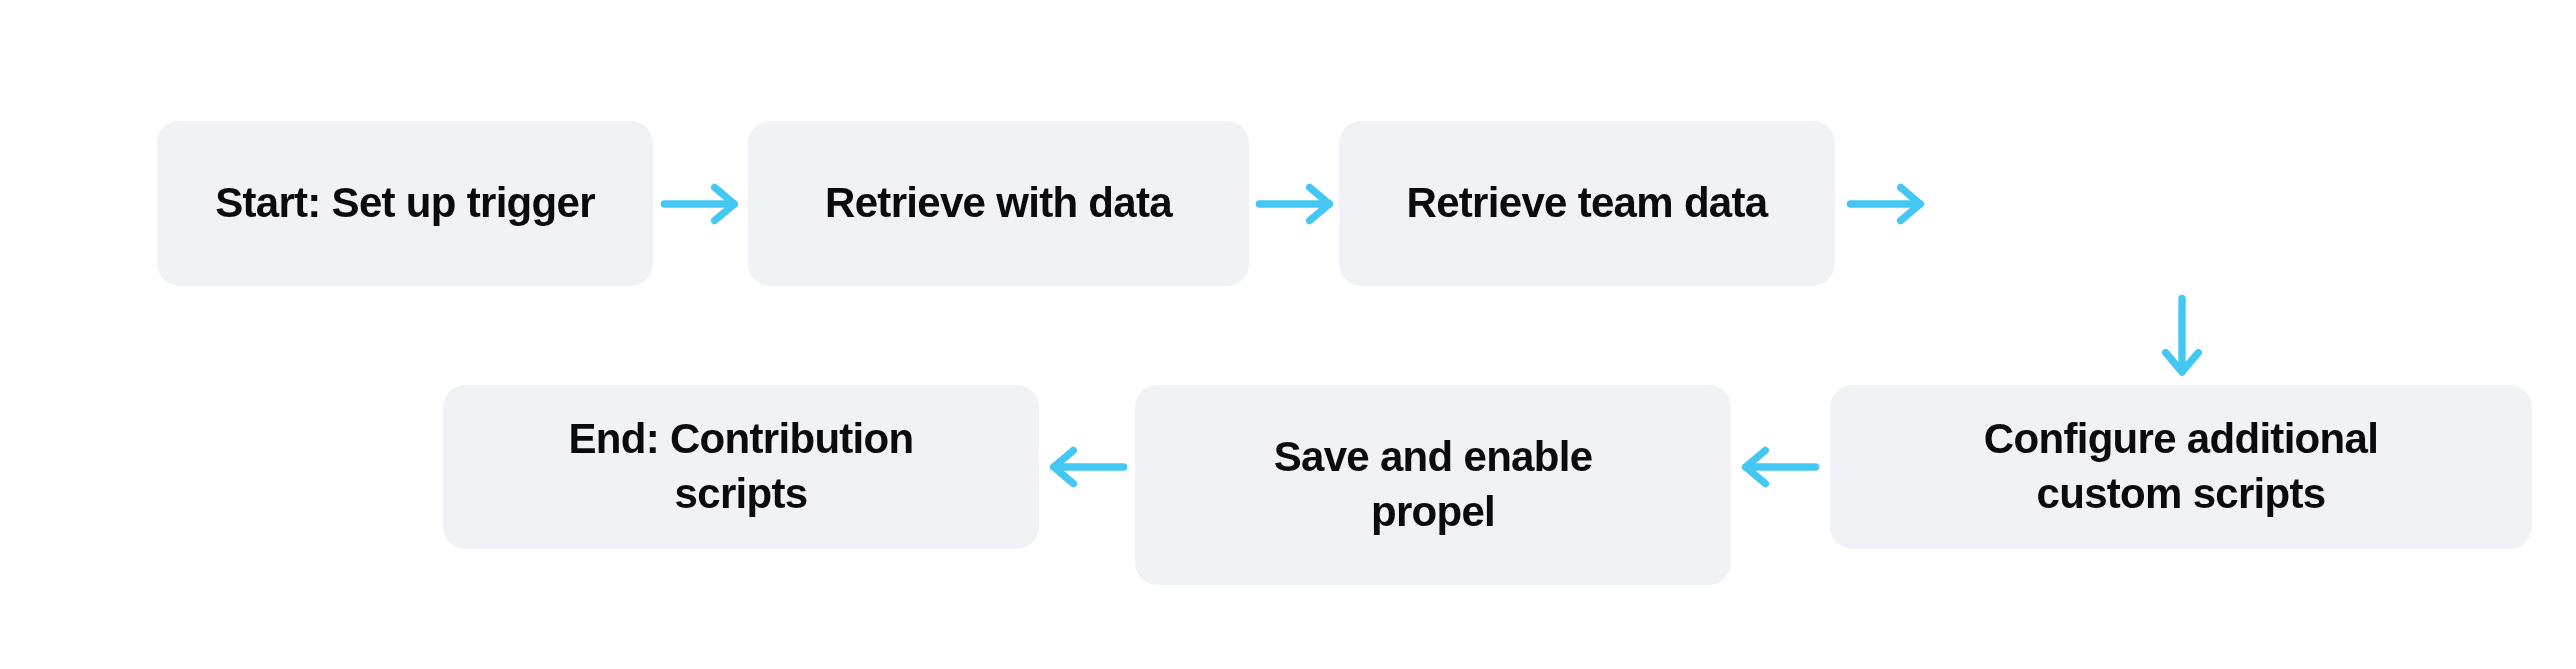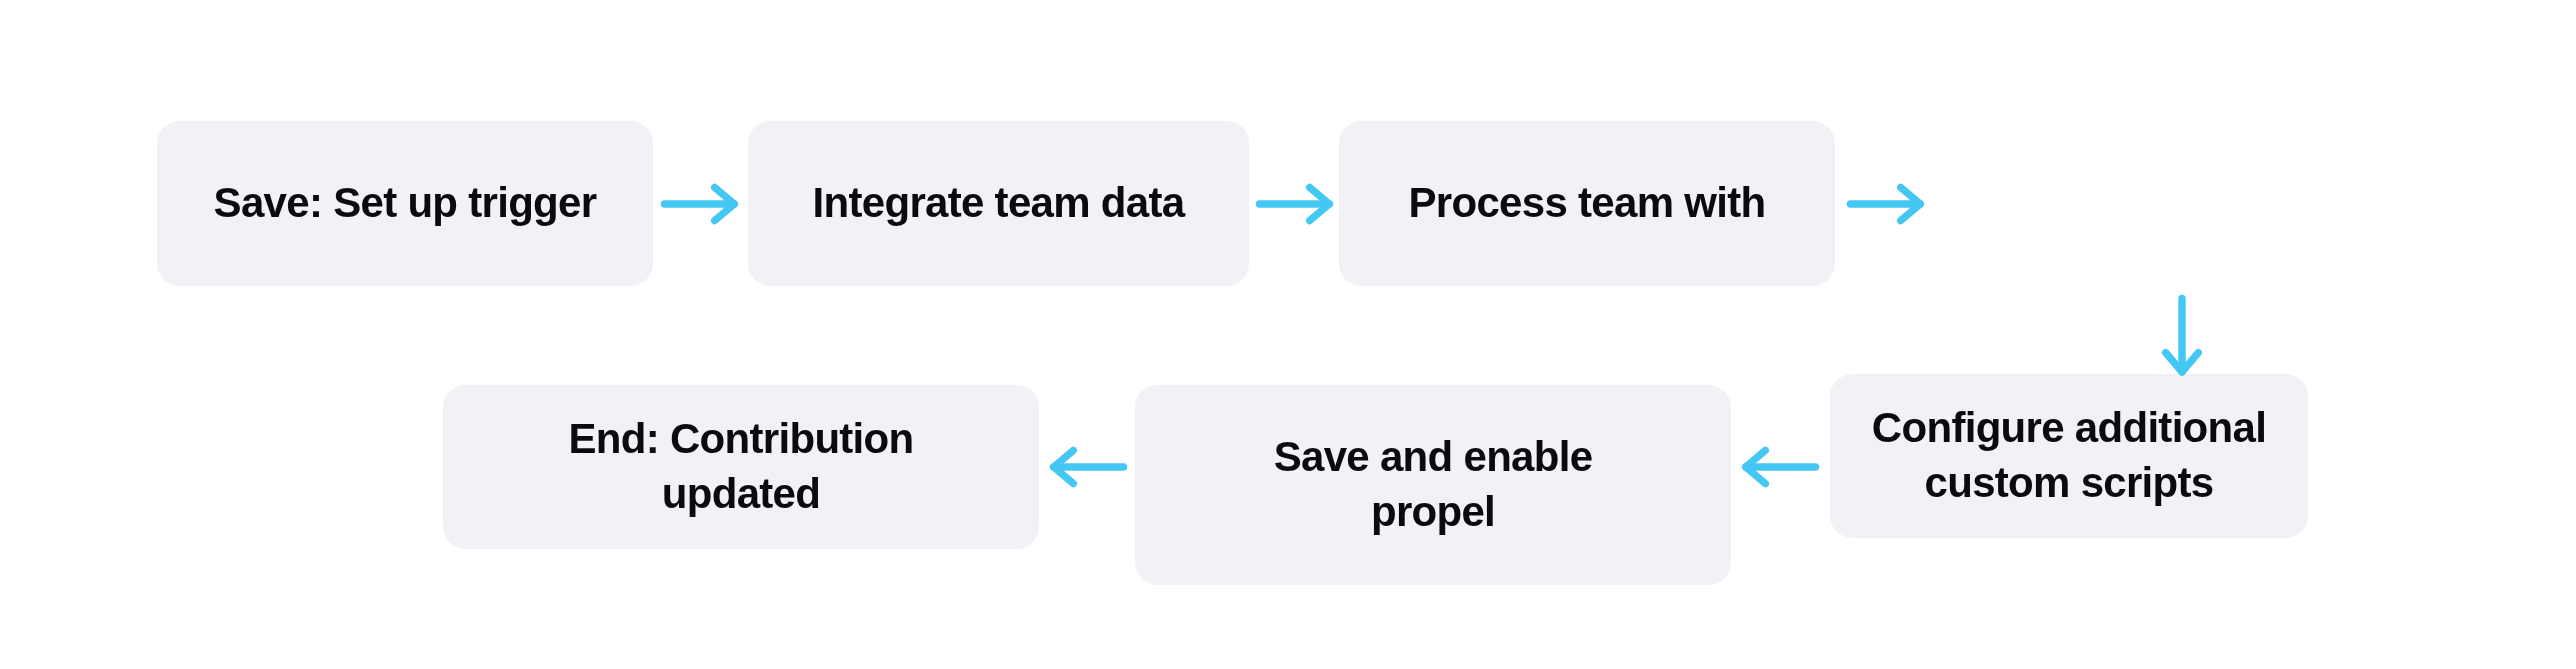--- a/index.html
+++ b/index.html
@@ -39,35 +39,35 @@
   }
   .edge svg {
     display: block;
   }
 </style>
 </head>
 <body>
 
 <div class="stage">
 
-  <div class="node" style="left:157px; top:121px; width:496px; height:165px;">Save: Set up trigger</div>
+  <div class="node" style="left:157px; top:121px; width:496px; height:165px;">Start: Set up trigger</div>
 
-  <div class="node" style="left:748px; top:121px; width:501px; height:165px;">Integrate team data</div>
+  <div class="node" style="left:748px; top:121px; width:501px; height:165px;">Retrieve with data</div>
 
-  <div class="node" style="left:1339px; top:121px; width:496px; height:165px;">Process team with</div>
+  <div class="node" style="left:1339px; top:121px; width:496px; height:165px;">Retrieve team data</div>
 
 
-  <div class="node" style="left:1830px; top:374px; width:478px; height:164px;">Configure additional
+  <div class="node" style="left:1830px; top:385px; width:702px; height:164px;">Configure additional
 custom scripts</div>
 
   <div class="node" style="left:1135px; top:385px; width:596px; height:200px;">Save and enable
 propel</div>
 
   <div class="node" style="left:443px; top:385px; width:596px; height:164px;">End: Contribution
-updated</div>
+scripts</div>
 
   <div class="edge" style="left:660px; top:180px;">
     <svg width="81" height="48" viewBox="0 0 108 64" fill="none" stroke="currentColor" stroke-width="10" stroke-linecap="round" stroke-linejoin="round">
       <line x1="6" y1="32" x2="97" y2="32"></line>
       <line x1="73" y1="10" x2="99" y2="32"></line>
       <line x1="73" y1="54" x2="99" y2="32"></line>
     </svg>
   </div>
 
   <div class="edge" style="left:1255px; top:180px;">

